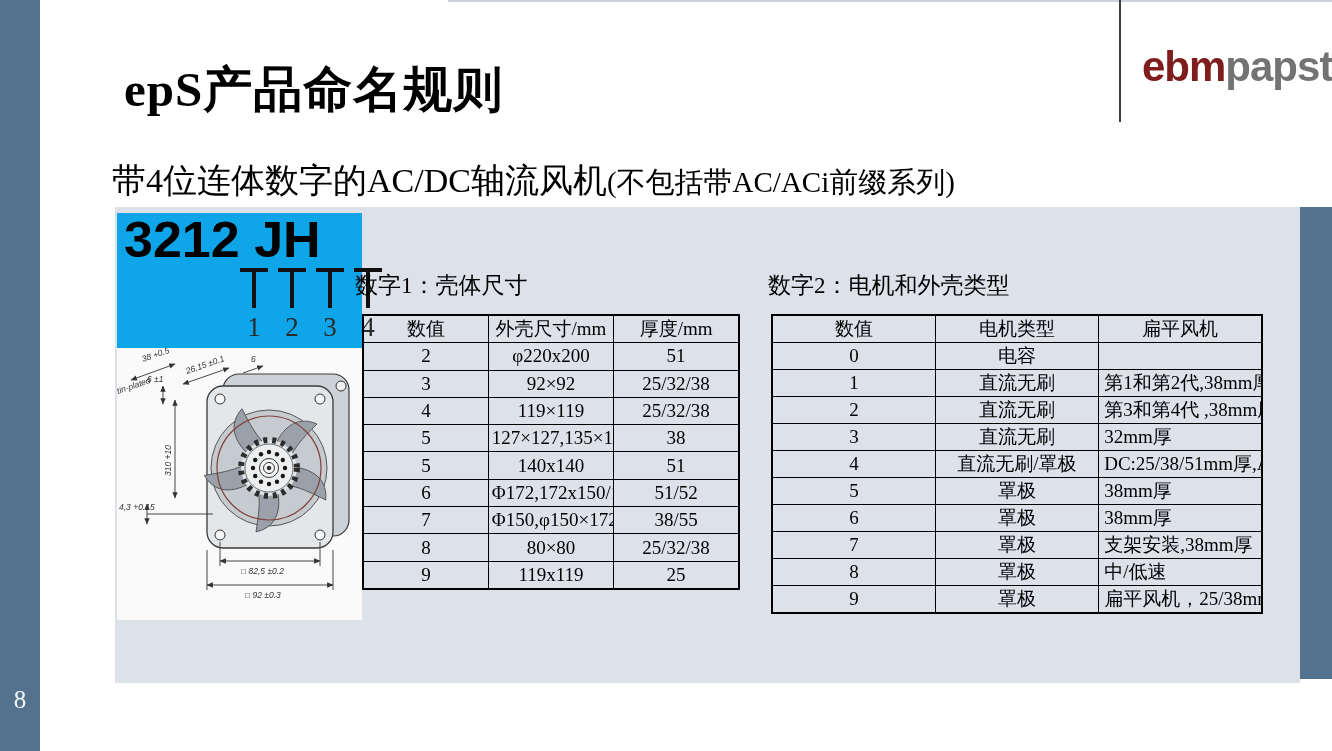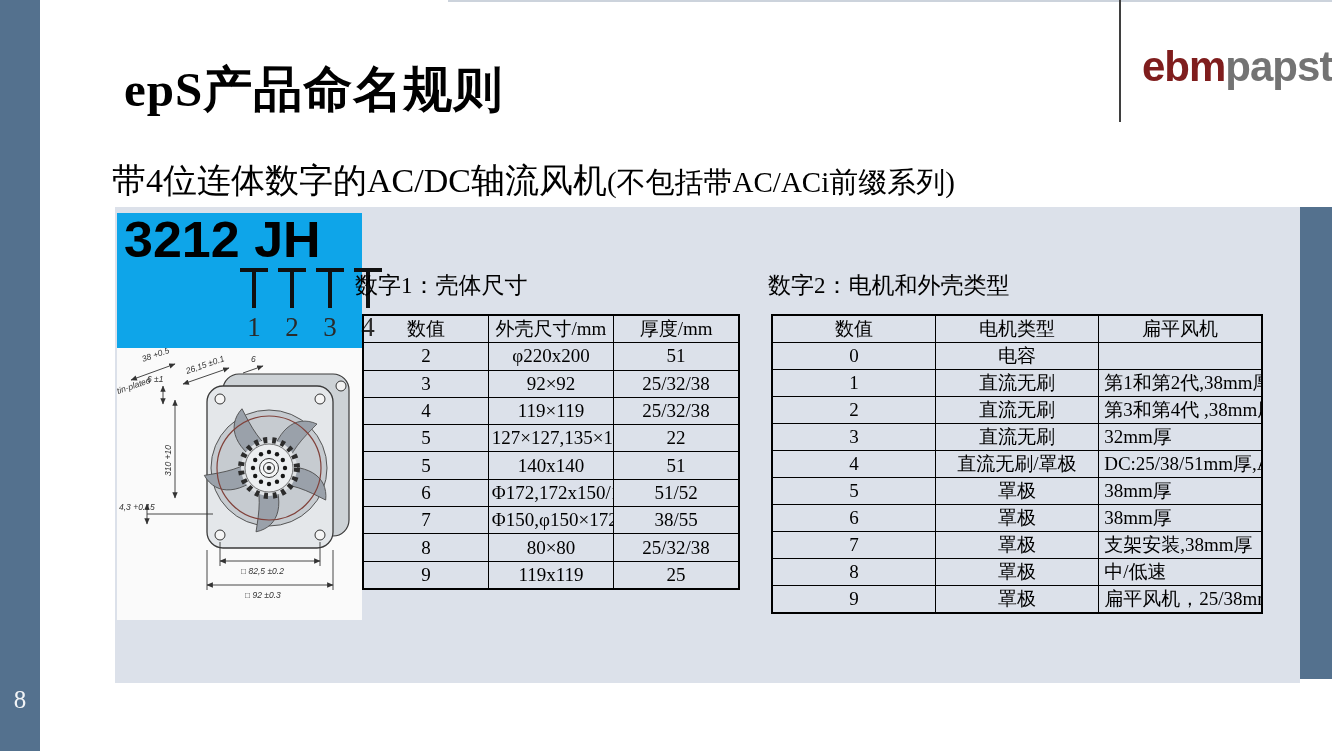--- a/index.html
+++ b/index.html
@@ -203,21 +203,21 @@
           <td class="c2">25/32/38</td>
         </tr>
         <tr>
           <td class="c0">4</td>
           <td class="c1">119×119</td>
           <td class="c2">25/32/38</td>
         </tr>
         <tr>
           <td class="c0">5</td>
           <td class="c1">127×127,135×135</td>
-          <td class="c2">22</td>
+          <td class="c2">38</td>
         </tr>
         <tr>
           <td class="c0">5</td>
           <td class="c1">140x140</td>
           <td class="c2">51</td>
         </tr>
         <tr>
           <td class="c0">6</td>
           <td class="c1">Φ172,172x150/160</td>
           <td class="c2">51/52</td>

